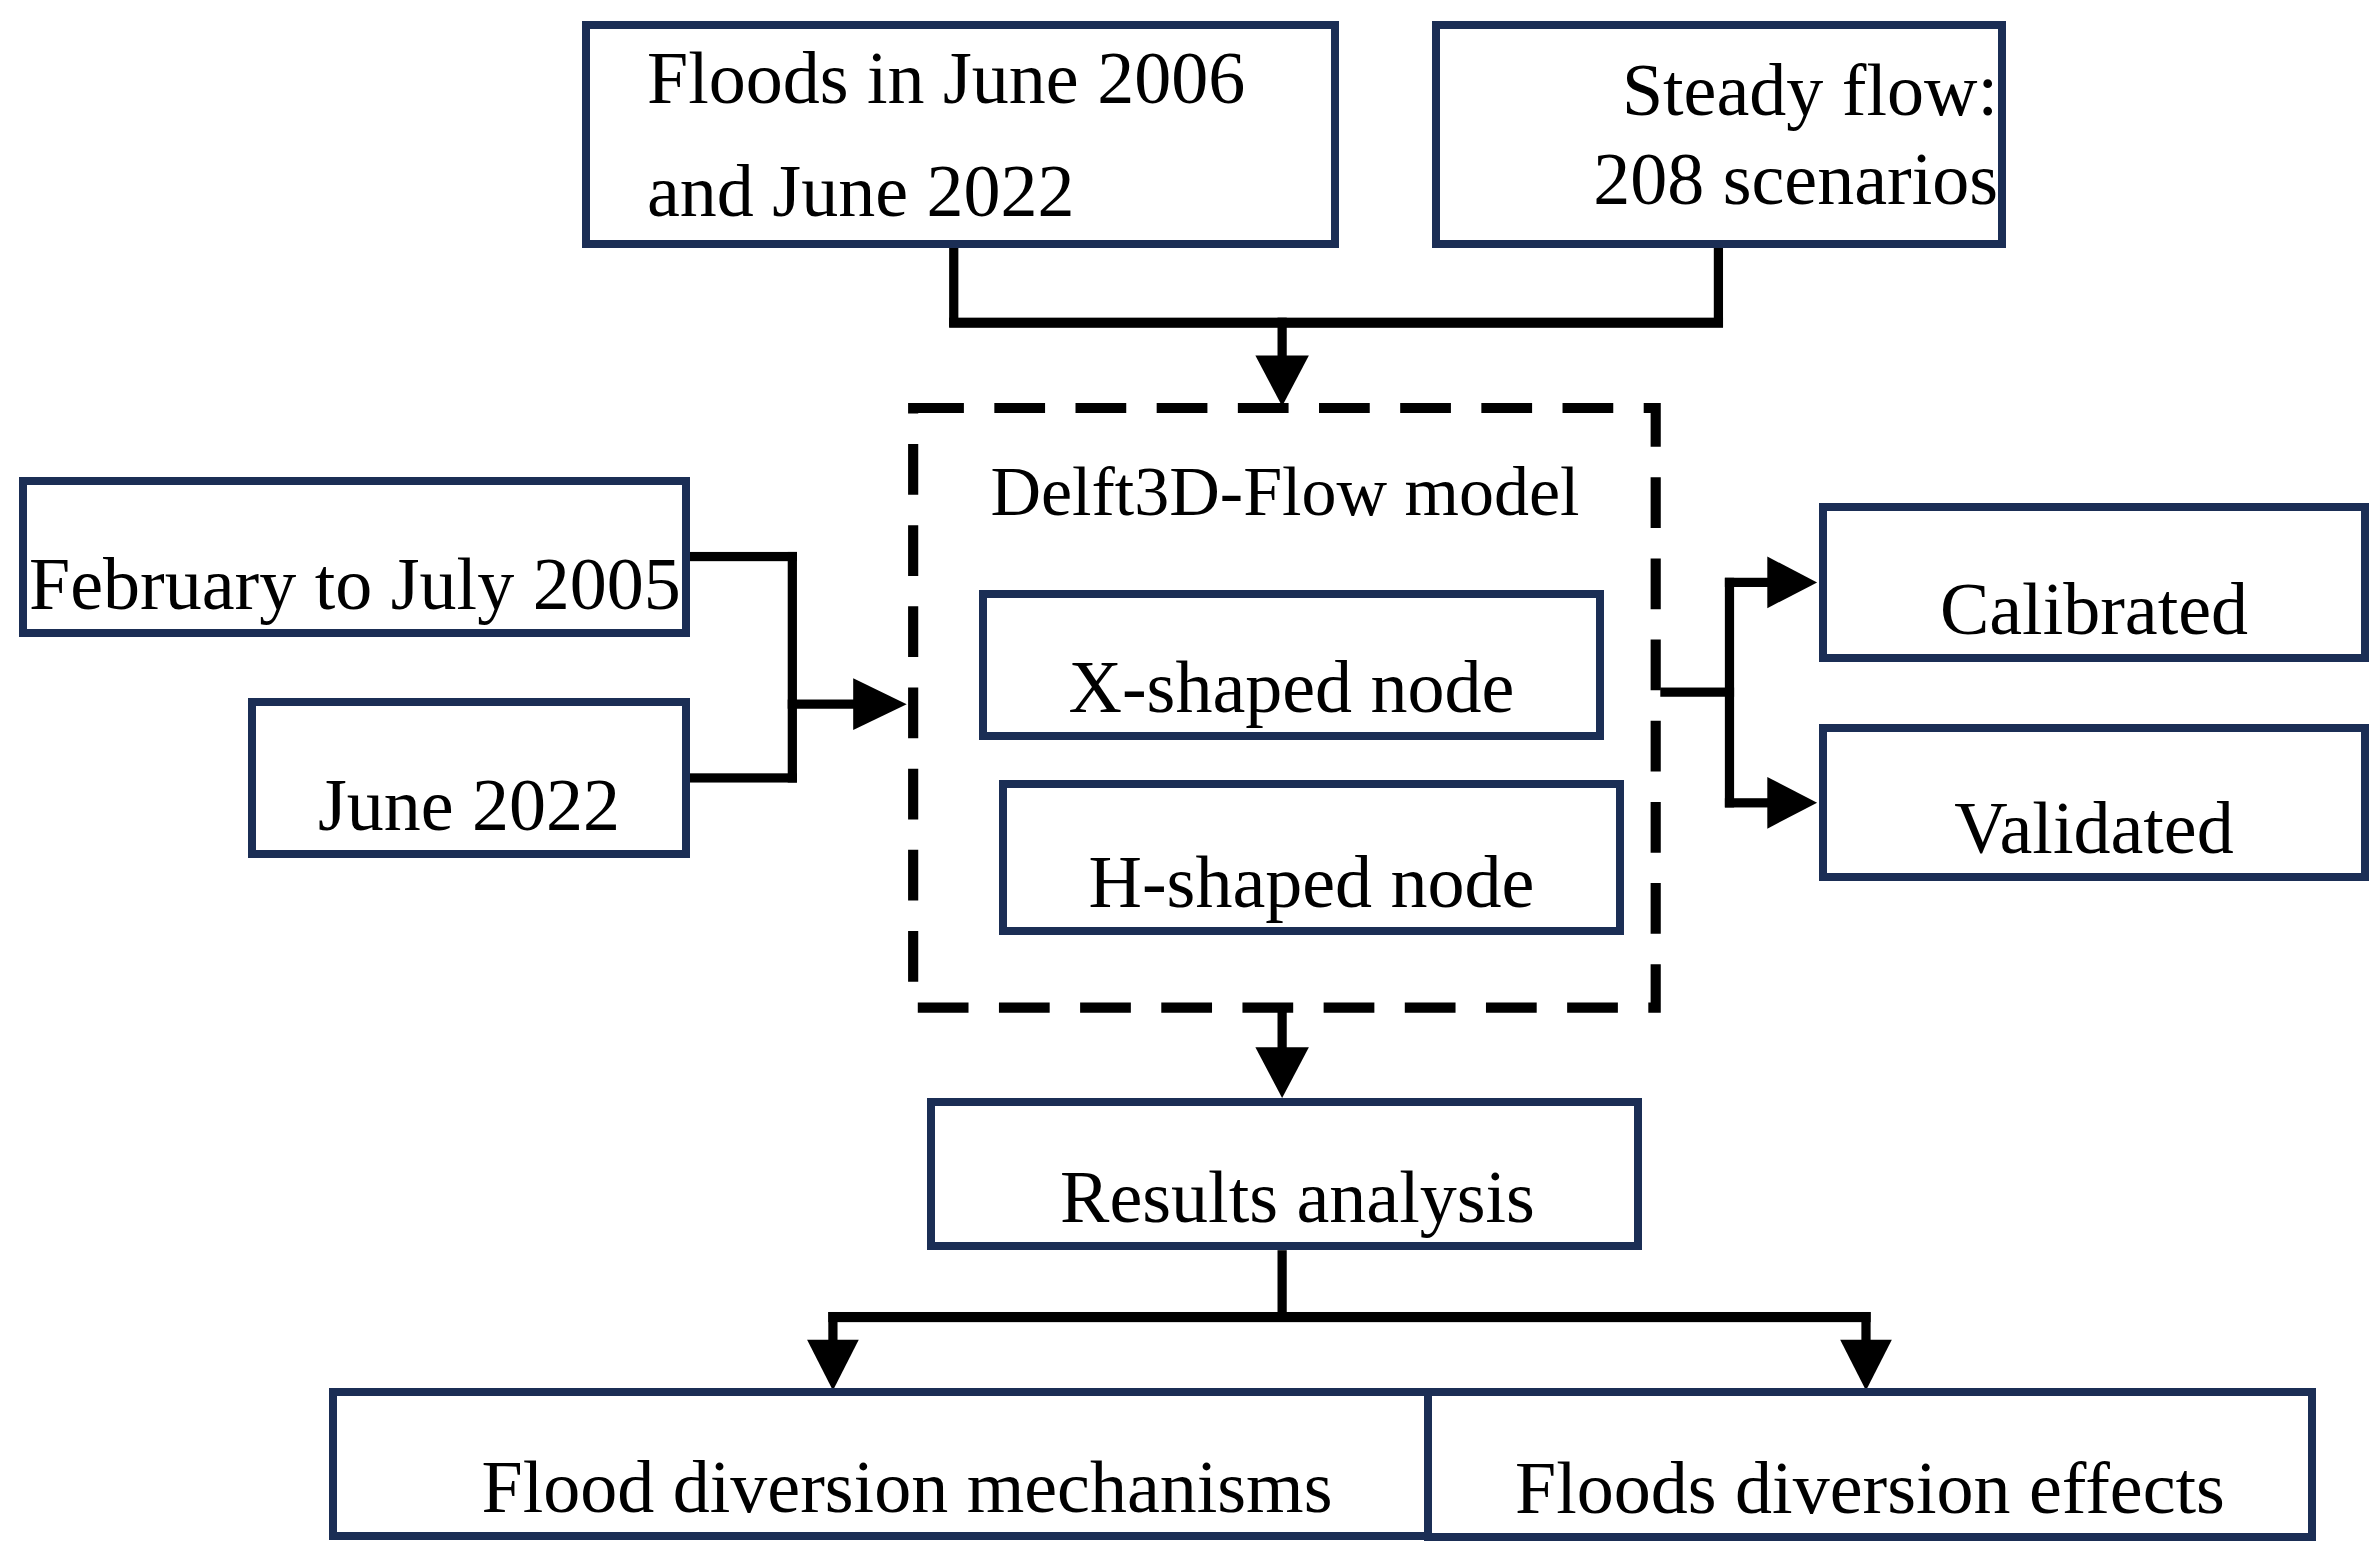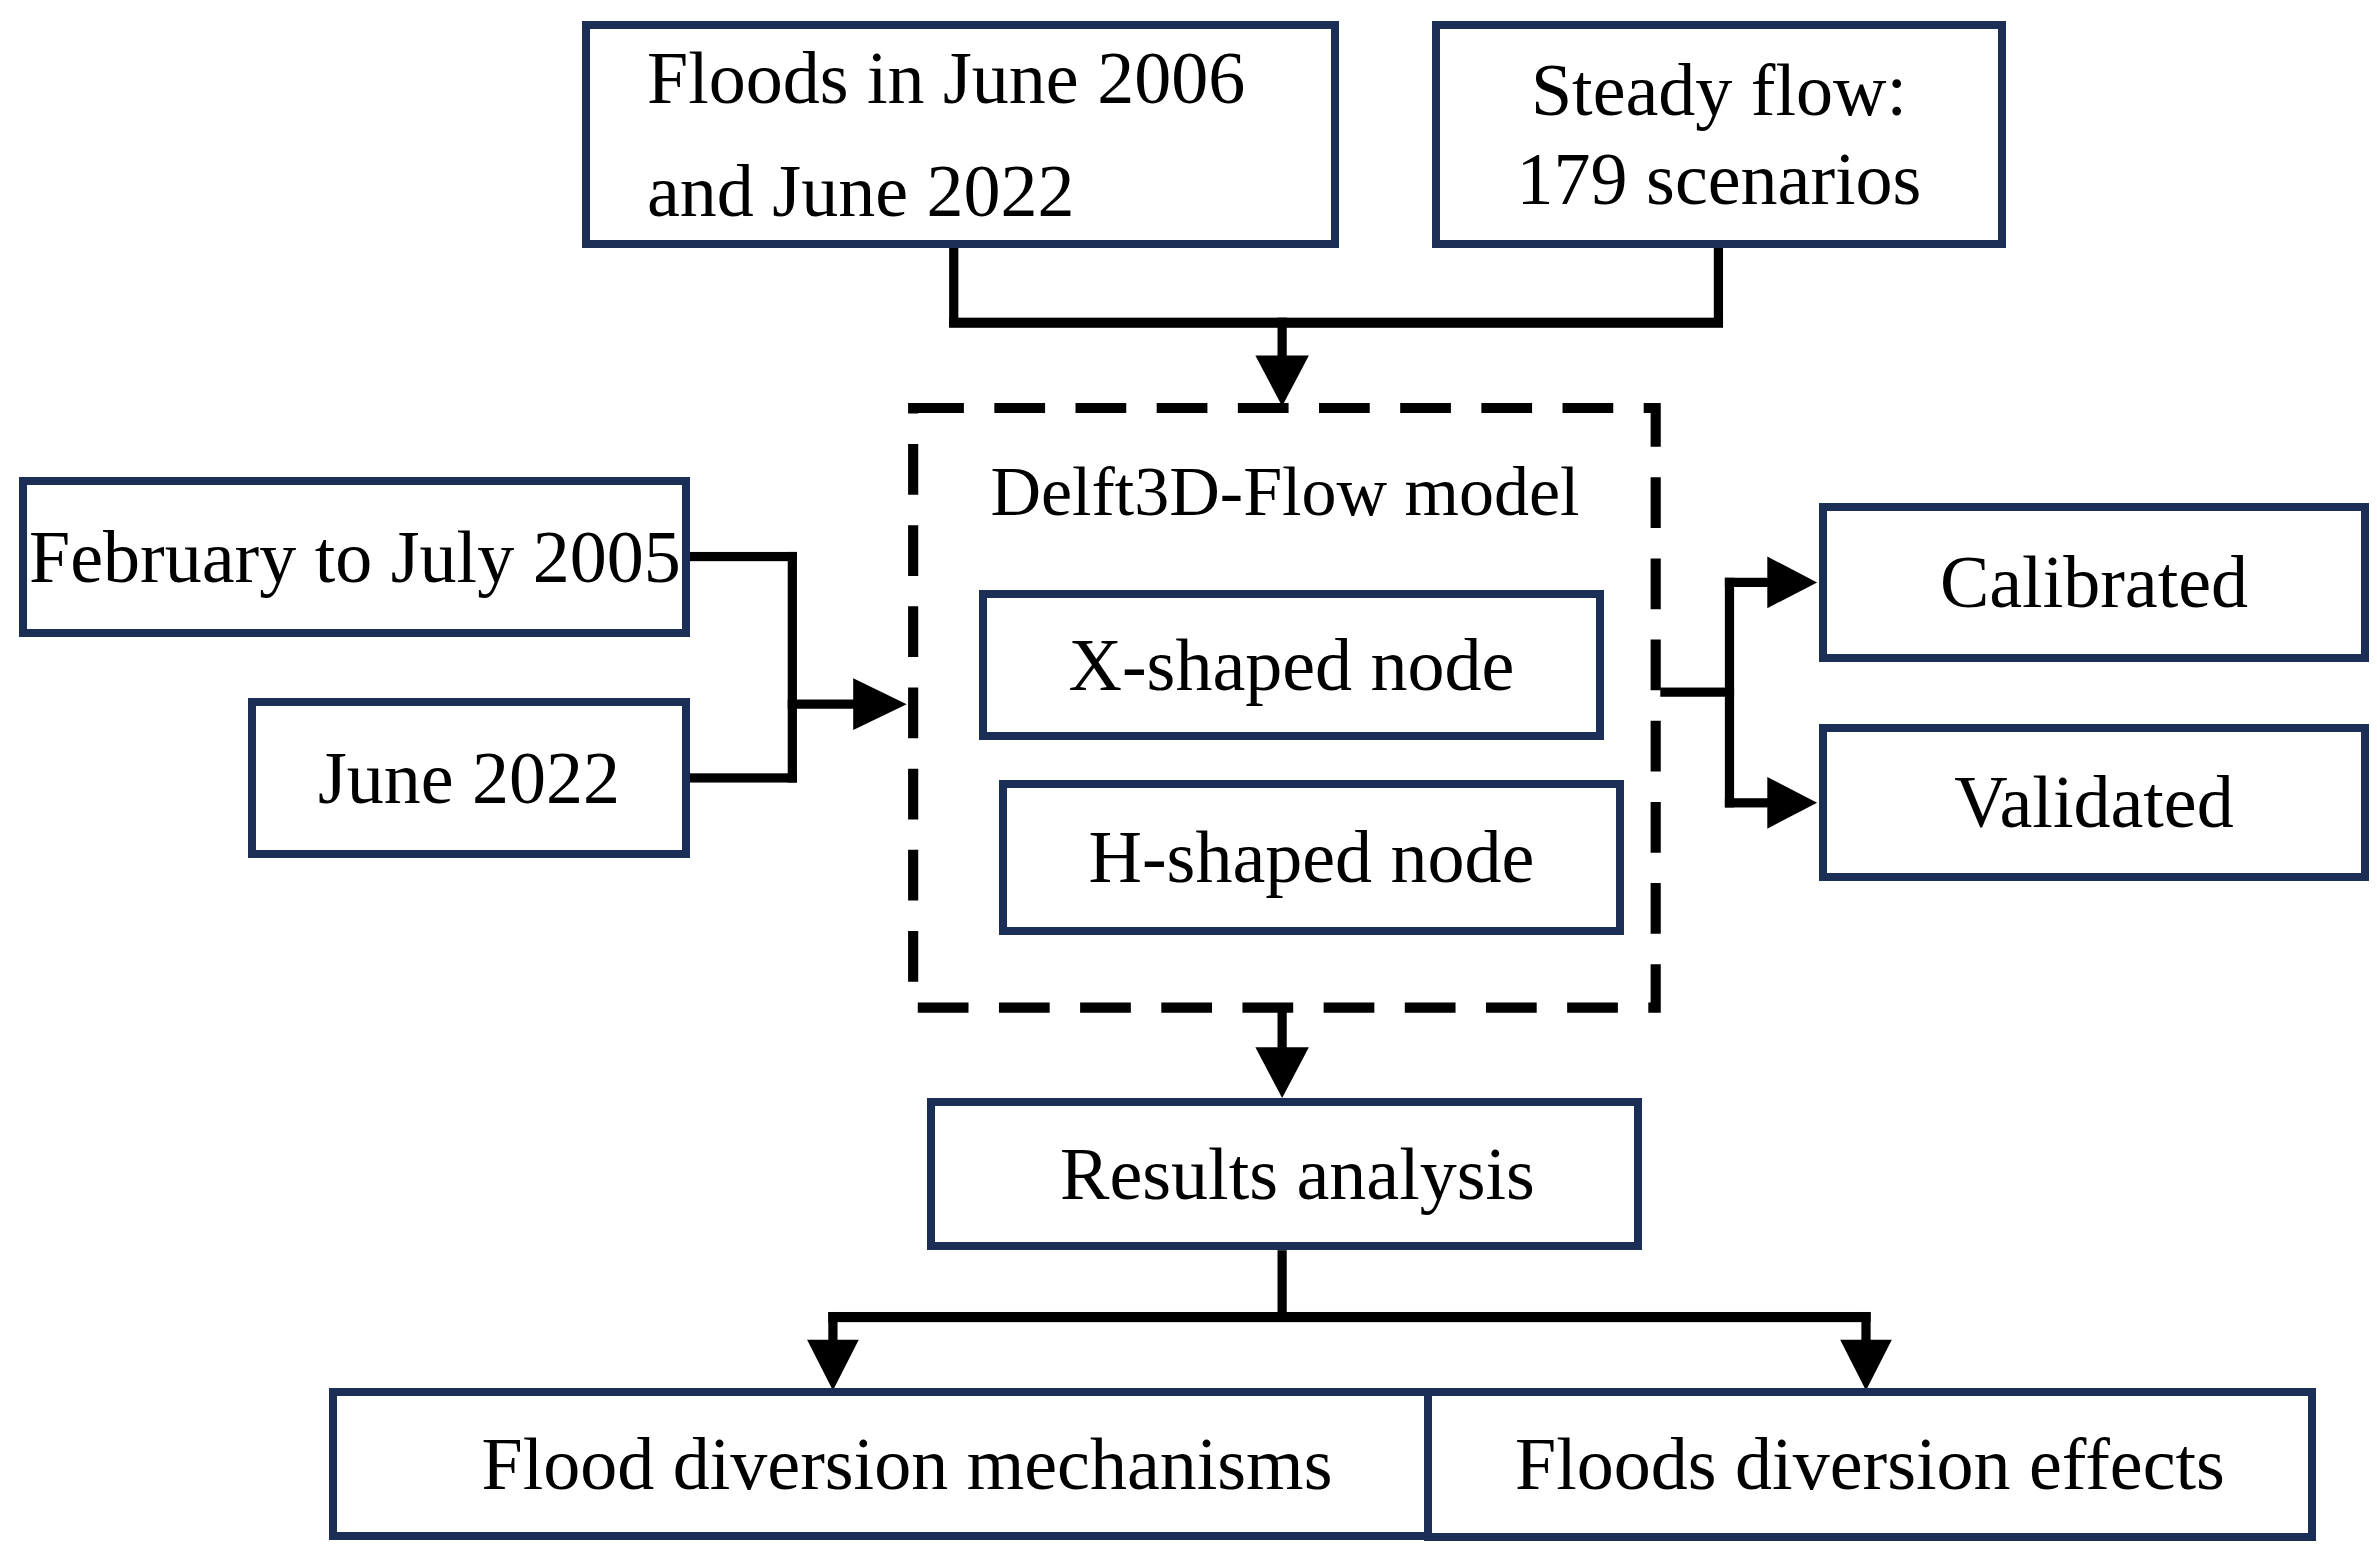--- a/index.html
+++ b/index.html
@@ -30,21 +30,21 @@
     fill: none;
     stroke: var(--conn);
     stroke-width: 11;
     stroke-dasharray: 55 33;
   }
   .box {
     position: absolute;
     background: var(--bg);
     border: 8.3px solid var(--navy);
     display: flex;
-    align-items: center;
+    align-items: flex-end;
     justify-content: center;
     font-size: 74px;
     line-height: 89px;
     white-space: nowrap;
     z-index: 2;
   }
   .box.two-line { flex-direction: column; }
   .box.left-align {
     align-items: flex-start;
     padding-left: 57px;
@@ -123,21 +123,21 @@
     </g>
   </svg>
 
   <div class="box two-line left-align" id="box-floods">
     <span>Floods in June 2006</span>
     <span>and June 2022</span>
   </div>
 
   <div class="box two-line" id="box-steady">
     <span>Steady flow:</span>
-    <span>179 scenarios</span>
+    <span>208 scenarios</span>
   </div>
 
   <div class="box" id="box-june2005">
     <span>February to July 2005</span>
   </div>
 
   <div class="box" id="box-june2022">
     <span>June 2022</span>
   </div>
 

